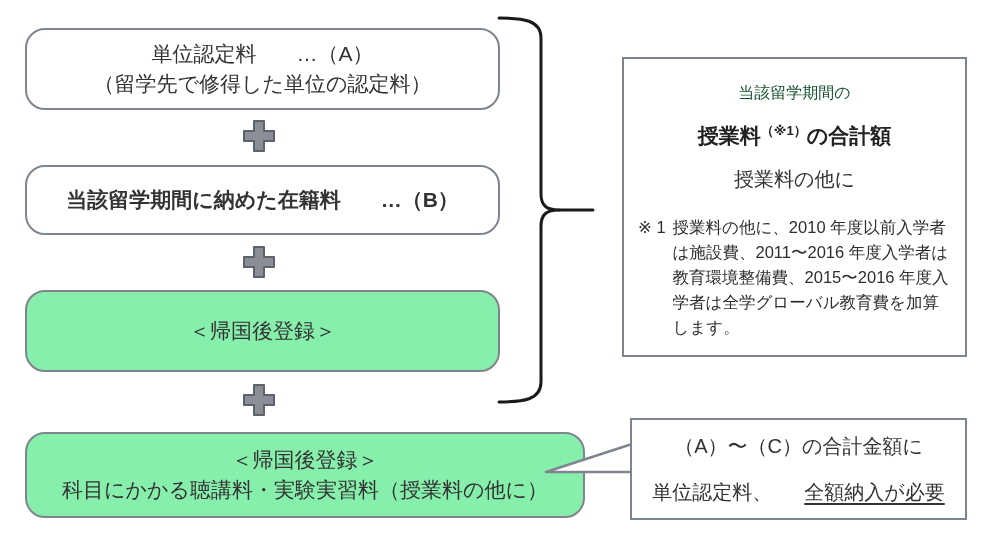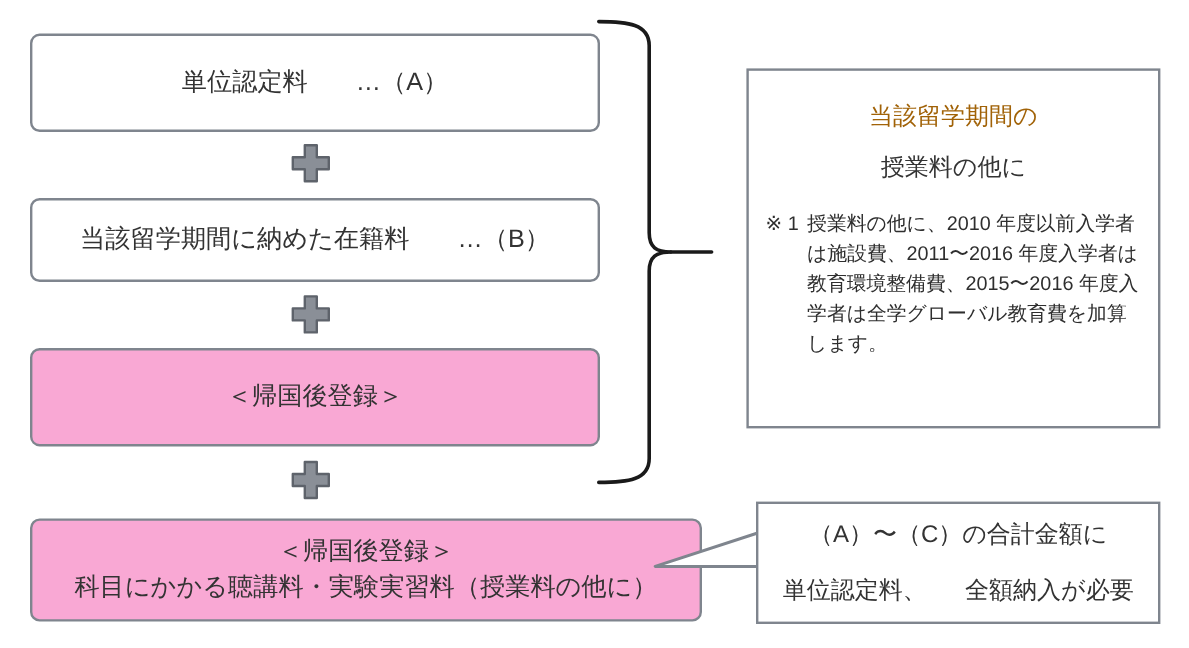--- a/index.html
+++ b/index.html
@@ -17,35 +17,35 @@
     height: 540px;
     overflow: hidden;
     background: #ffffff;
   }
 
   
   .rbox {
     position: absolute;
     box-sizing: border-box;
     border: 2.5px solid #7f858e;
-    border-radius: 8px;
+    border-radius: 20px;
     background: #ffffff;
     display: flex;
     flex-direction: column;
     align-items: center;
     justify-content: center;
     text-align: center;
     color: #333333;
     line-height: 1.45;
   }
-  .rbox.gray { background: #f9a8d4; }
+  .rbox.gray { background: #86efac; }
   .rbox .ln { display: block; white-space: pre; }
 
   .box-a { left: 25px;  top: 28px;  width: 475px; height: 82px;  font-size: 21px; }
-  .box-b { left: 25px;  top: 165px; width: 475px; height: 70px;  font-size: 21px; }
+  .box-b { left: 25px;  top: 165px; width: 475px; height: 70px;  font-size: 21px; font-weight: bold; }
   .box-c { left: 25px;  top: 290px; width: 475px; height: 82px;  font-size: 21px; }
   .box-d { left: 25px;  top: 432px; width: 560px; height: 86px;  font-size: 21px; }
 
   .lbl-sp { display: inline-block; width: 40px; }
 
   
   .plus {
     position: absolute;
     width: 34px;
     height: 34px;
@@ -71,22 +71,22 @@
     left: 622px;
     top: 57px;
     width: 345px;
     height: 300px;
     border: 2.5px solid #7f858e;
     background: #ffffff;
     padding: 16px 14px 10px 14px;
   }
   .ct-l1 {
     text-align: center;
-    font-size: 20px;
-    color: #a16207;
+    font-size: 16px;
+    color: #14532d;
     margin-top: 8px;
   }
   .ct-l2 {
     text-align: center;
     font-size: 21px;
     font-weight: bold;
     color: #222222;
     margin-top: 18px;
     white-space: nowrap;
   }
@@ -125,37 +125,38 @@
     display: flex;
     flex-direction: column;
     align-items: center;
     justify-content: center;
     font-size: 20px;
     color: #333333;
     line-height: 1.5;
     gap: 16px;
   }
   .callout-bot .ln { white-space: pre; }
-  .u { text-underline-offset: 4px; margin-left: 32px; }
+  .u { text-decoration: underline; text-underline-offset: 4px; margin-left: 32px; }
 
   .tail {
     position: absolute;
     left: 536px;
     top: 414px;
     width: 108px;
     height: 76px;
   }
 </style>
 </head>
 <body>
 
 <div id="canvas">
 
   <div class="rbox box-a">
     <span class="ln"><span>単位認定料</span><span class="lbl-sp"></span><span>…（A）</span></span>
+    <span class="ln">（留学先で修得した単位の認定料）</span>
   </div>
 
   <div class="plus plus-1">
     <svg width="34" height="34" viewBox="0 0 34 34" aria-hidden="true">
       <path d="M12 2 H22 V12 H32 V22 H22 V32 H12 V22 H2 V12 H12 Z" fill="#8a8f97" stroke="#5e636b" stroke-width="2" stroke-linejoin="round"></path>
     </svg>
   </div>
 
   <div class="rbox box-b">
     <span class="ln"><span>当該留学期間に納めた在籍料</span><span class="lbl-sp"></span><span>…（B）</span></span>
@@ -185,20 +186,21 @@
   <div class="brace">
     <svg width="104" height="392" viewBox="0 0 104 392" aria-hidden="true">
       <path d="M2 4 C 26 4, 44 6, 44 24 L 44 180 C 44 192, 50 196, 62 196
                C 50 196, 44 200, 44 212 L 44 368 C 44 386, 26 388, 2 388" fill="none" stroke="#1a1a1a" stroke-width="3" stroke-linecap="round" stroke-linejoin="round"></path>
       <path d="M62 196 L 96 196" fill="none" stroke="#1a1a1a" stroke-width="3" stroke-linecap="round"></path>
     </svg>
   </div>
 
   <div class="callout-top">
     <div class="ct-l1">当該留学期間の</div>
+    <div class="ct-l2"><span>授業料</span><sup>（※1）</sup><span>の合計額</span></div>
     <div class="ct-l3">授業料の他に</div>
     <div class="note">
       <span class="note-mark">※ 1</span>
       <span class="note-body">授業料の他に、2010 年度以前入学者は施設費、2011〜2016 年度入学者は教育環境整備費、2015〜2016 年度入学者は全学グローバル教育費を加算します。</span>
     </div>
   </div>
 
   <div class="tail">
     <svg width="108" height="76" viewBox="0 0 108 76" aria-hidden="true">
       <path d="M96 6 L 96 30 L 10 58 L 96 58 L 96 74" fill="#ffffff" stroke="#7f858e" stroke-width="2.5" stroke-linejoin="round"></path>

